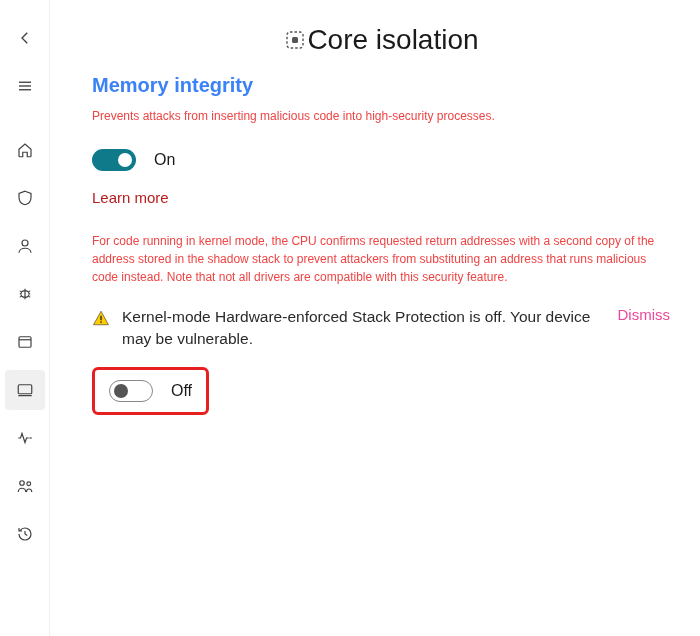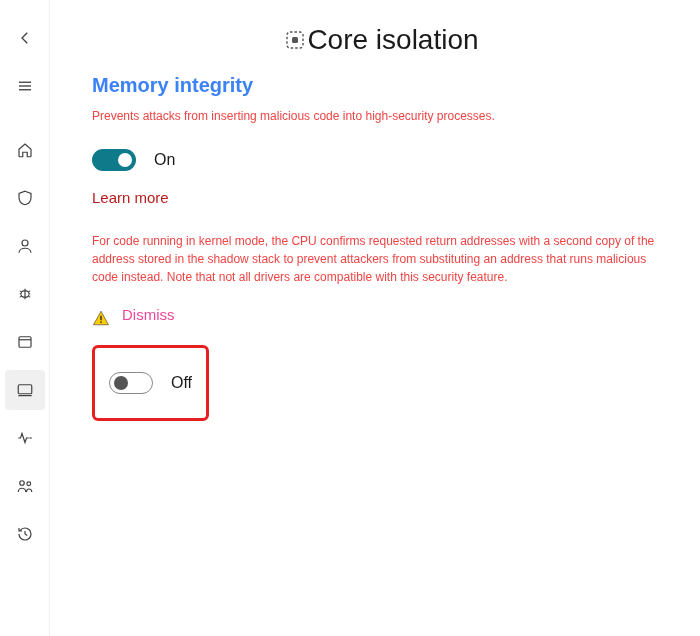--- a/index.html
+++ b/index.html
@@ -147,21 +147,21 @@
     }
     .dismiss-link {
       color: #ec4899;
       font-size: 15px;
       cursor: pointer;
       flex-shrink: 0;
     }
     .highlight-box {
       border: 3px solid #e62020;
       border-radius: 6px;
-      padding: 24px 14px;
+      padding: 10px 14px;
       display: inline-flex;
       align-items: center;
       gap: 18px;
     }
   </style>
 </head>
 <body>
 
 <div class="sidebar">
   <div class="sidebar-item">
@@ -254,20 +254,21 @@
 
   <p class="section-desc" style="margin-bottom:20px">For code running in kernel mode, the CPU confirms requested return addresses with a second copy of the address stored in the shadow stack to prevent attackers from substituting an address that runs malicious code instead. Note that not all drivers are compatible with this security feature.</p>
   <div class="warning-row">
     <span class="warning-icon">
       <svg viewBox="0 0 24 24" width="18" height="18">
           <path d="M12 3L2 21h20L12 3z" fill="#ffcc00" stroke="#333" stroke-width="0.8"></path>
           <rect x="11" y="9" width="2" height="6" fill="#333"></rect>
           <rect x="11" y="16.5" width="2" height="2" fill="#333"></rect>
         </svg>
     </span>
+    <span class="warning-text">Kernel-mode Hardware-enforced Stack Protection is off. Your device may be vulnerable.</span>
     <span class="dismiss-link">Dismiss</span>
   </div>
   <div class="highlight-box">
     <div class="toggle off">
       <div class="toggle-knob"></div>
     </div>
     <span class="toggle-label">Off</span>
   </div>
 </div>
 

